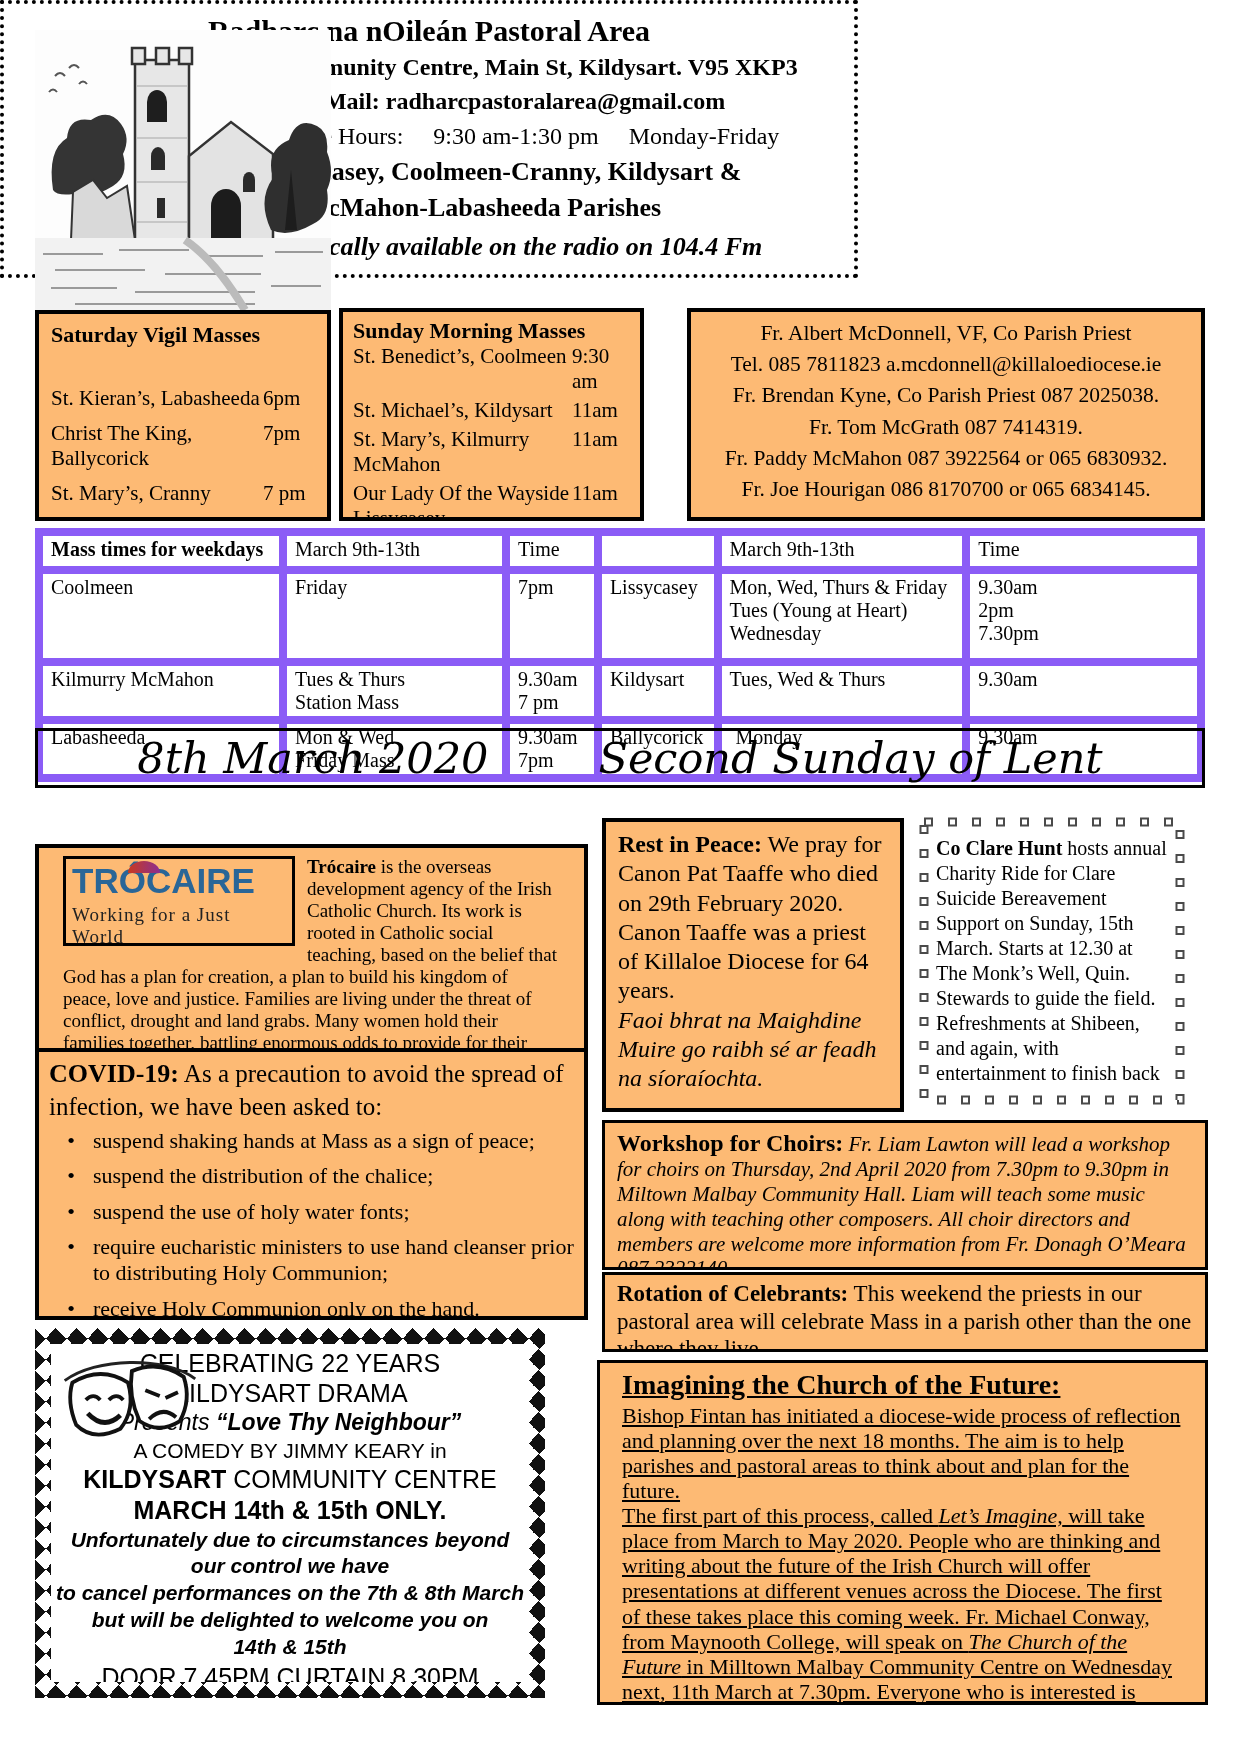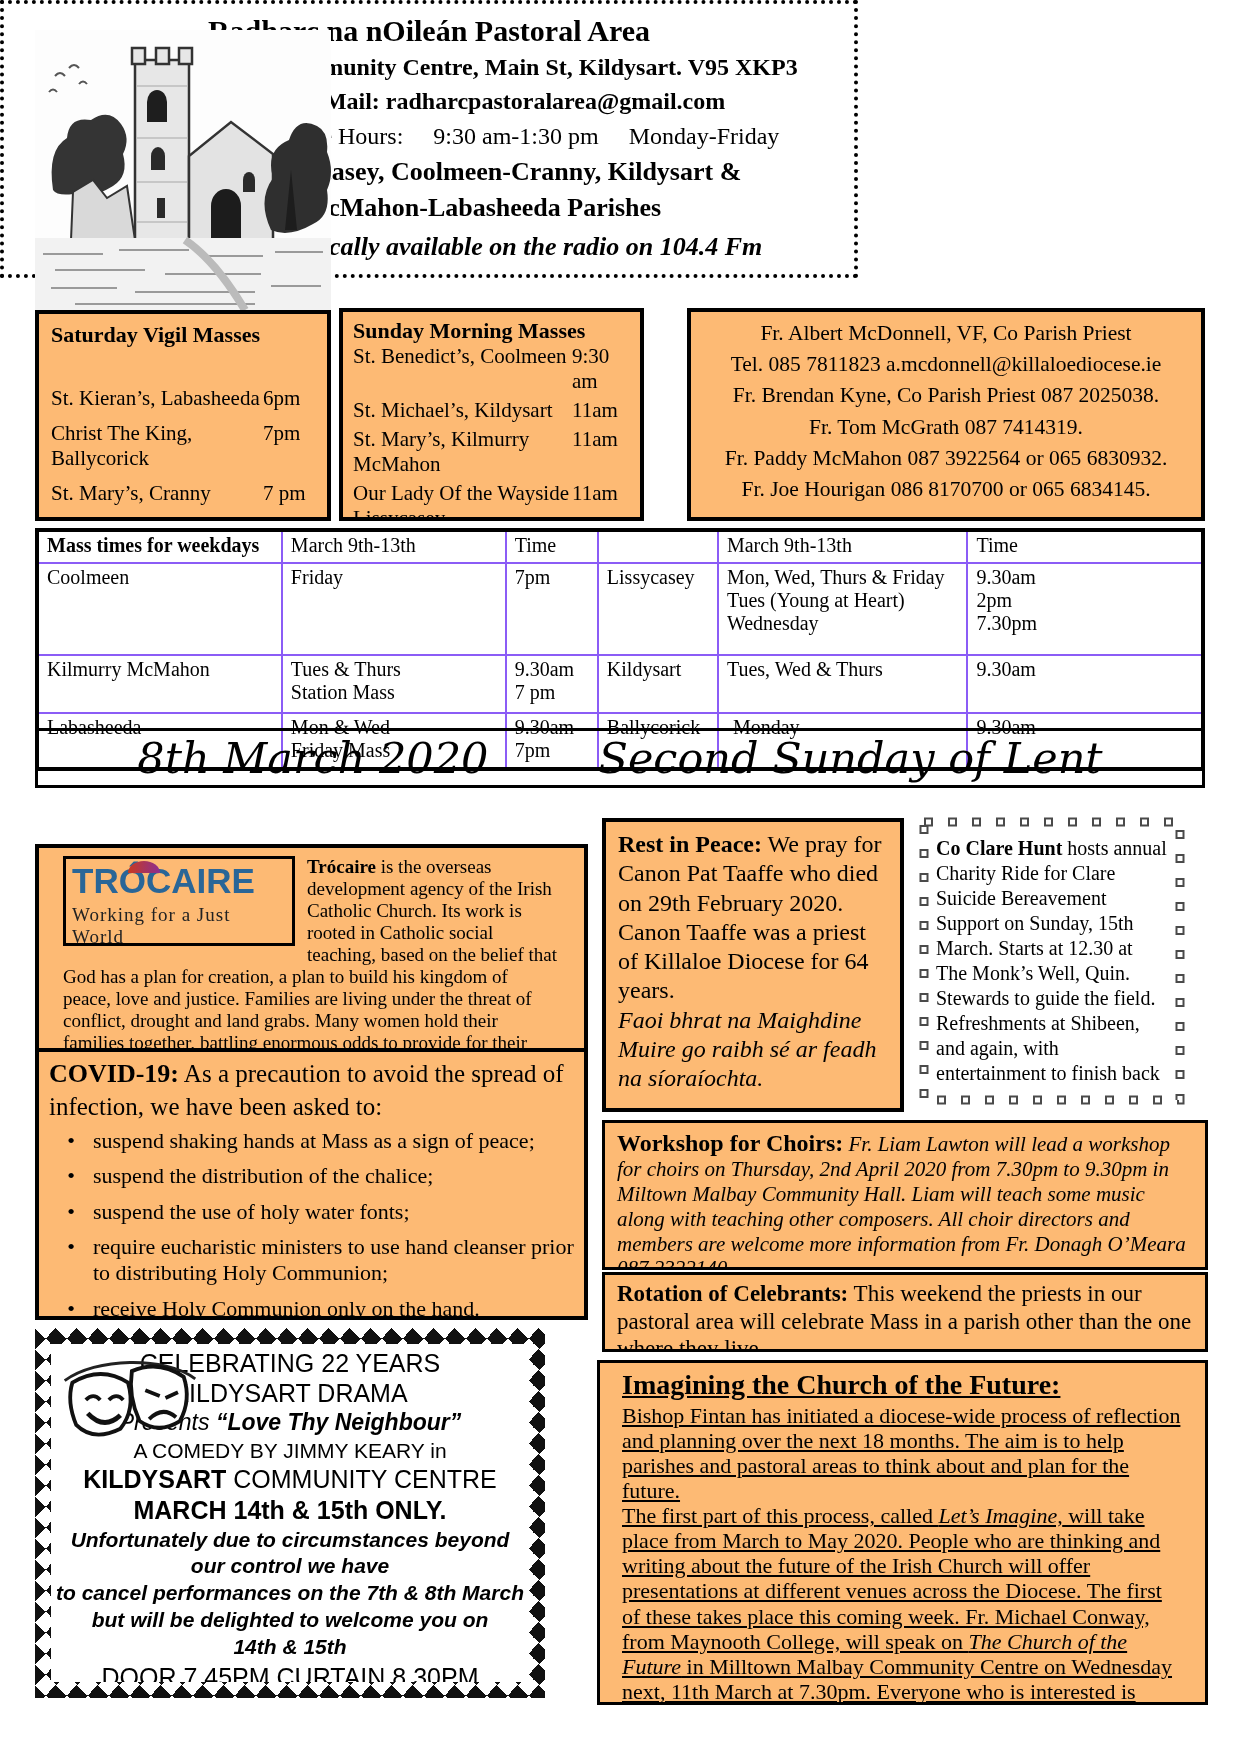--- a/index.html
+++ b/index.html
@@ -30,21 +30,21 @@
   .mass-row{display:flex;margin-bottom:10px;}
   .mr-name{flex:1;}
   .mr-time{width:52px;}
   #sat-rows{margin-top:38px;}
   .sun-row{display:flex;margin-bottom:4px;}
   .sun-row .mr-time{width:58px;}
 
   
   #weekday-table{position:absolute;left:35px;top:528px;width:1170px;border-collapse:collapse;
                  font-size:20px;table-layout:fixed;}
-  #weekday-table td{border:2px solid #8b5cf6;padding:2px 8px;vertical-align:top;}
+  #weekday-table td{border:8px solid #8b5cf6;padding:2px 8px;vertical-align:top;}
   #weekday-table tr.hdr td{height:26px;}
 
   
   #banner{left:35px;top:728px;width:1170px;height:60px;border:3px solid #000;box-sizing:border-box;
           display:flex;align-items:center;justify-content:center;gap:110px;
           font-family:"DejaVu Serif",serif;font-style:italic;font-size:43px;}
 
   
   #trocaire-box{left:35px;top:796px;width:553px;height:248px;padding:8px 24px;font-size:19px;line-height:1.16;margin-top:48px;}
   #trocaire-logo{float:left;width:232px;height:90px;border:3px solid #000;margin:0 12px 4px 0;

